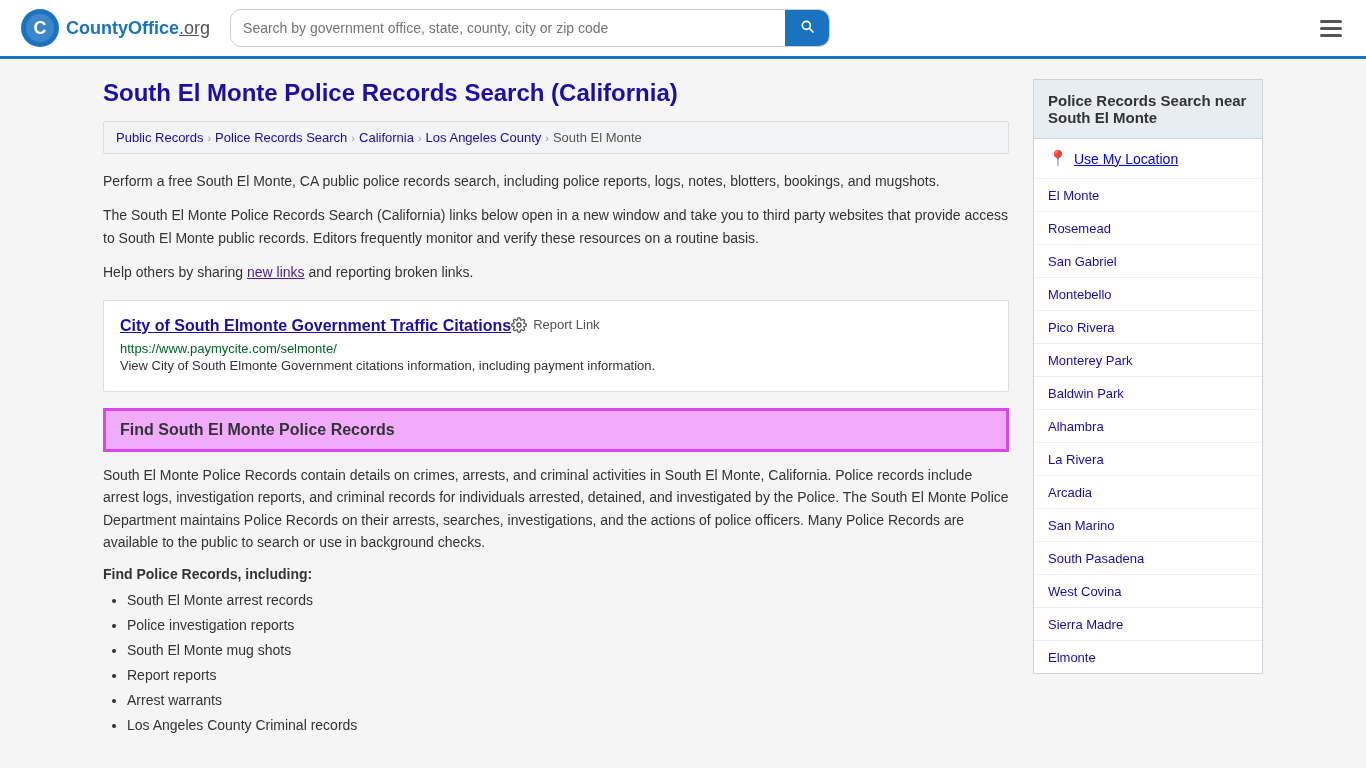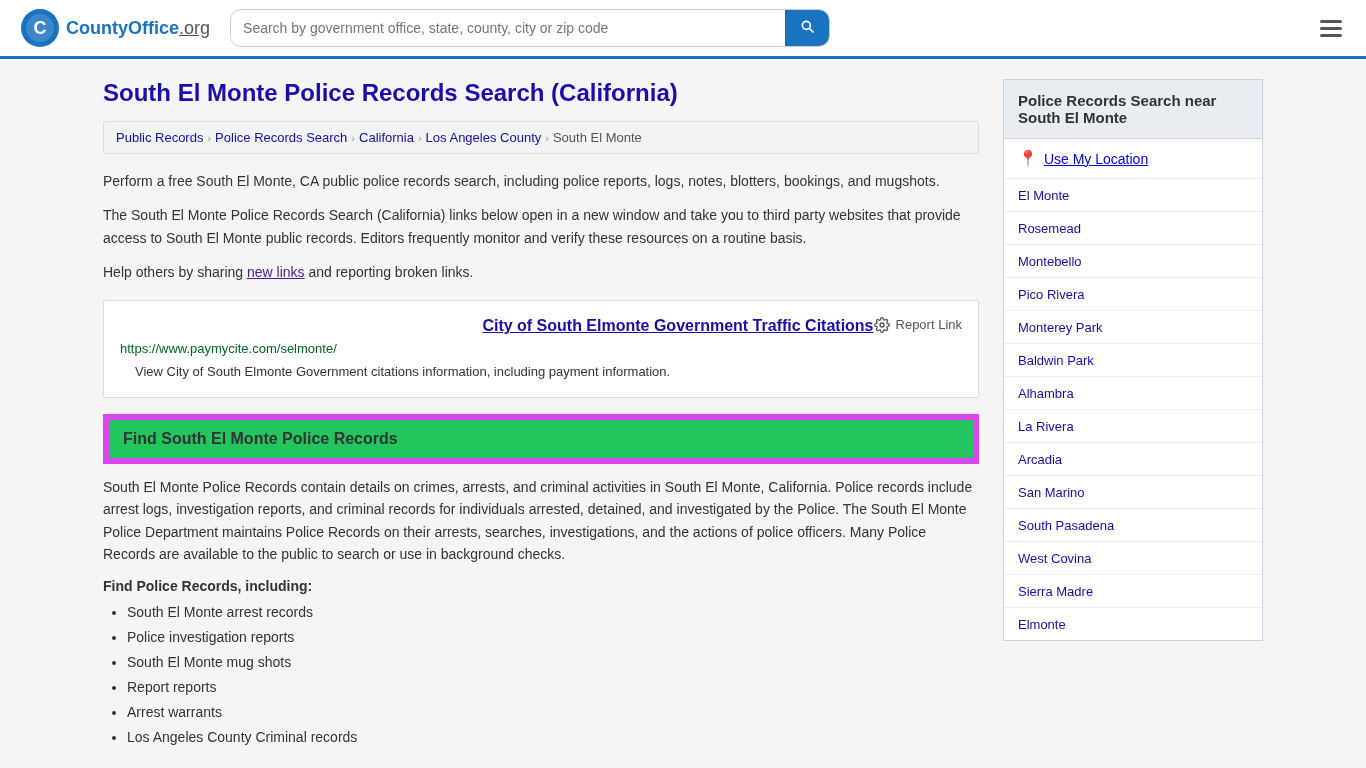--- a/index.html
+++ b/index.html
@@ -119,21 +119,21 @@
     
     .link-card {
       border: 1px solid #ddd;
       padding: 16px;
       margin: 16px 0;
       background: #fff;
       border-radius: 2px;
     }
     .link-card-header {
       display: flex;
-      justify-content: flex-end;
+      justify-content: flex-start;
       align-items: flex-start;
       margin-bottom: 6px;
     }
     .link-card-title {
       font-size: 16px;
       font-weight: bold;
       color: #1a0dab;
       text-decoration: underline;
       cursor: pointer;
     }
@@ -142,33 +142,32 @@
       align-items: center;
       gap: 6px;
       color: #555;
       font-size: 13px;
       cursor: pointer;
       white-space: nowrap;
     }
     .link-url {
       color: #006621;
       font-size: 13px;
-      margin-bottom: 6px;
+      margin-bottom: 0;
     }
     .link-desc {
       color: #333;
       font-size: 13px;
       line-height: 1.5;
-      margin-left: 15px;
     }
 
     
     .section-header {
-      background: #22c55e;
-      border: 6px solid #d946ef;
+      background: #f0abfc;
+      border: 3px solid #d946ef;
       padding: 10px 14px;
       font-size: 16px;
       font-weight: bold;
       color: #333;
       margin-top: 16px;
       margin-bottom: 12px;
     }
     .section-body {
       line-height: 1.6;
       color: #333;
@@ -181,21 +180,21 @@
     ul.record-list {
       padding-left: 24px;
     }
     ul.record-list li {
       margin-bottom: 4px;
       line-height: 1.5;
     }
 
     
     #sidebar {
-      width: 260px;
+      width: 230px;
       flex-shrink: 0;
     }
     .sidebar-title {
       background: #e8edf2;
       border: 1px solid #cdd3da;
       padding: 12px 14px;
       font-size: 15px;
       font-weight: bold;
       color: #333;
       margin-bottom: 0;
@@ -321,20 +320,23 @@
         <span class="location-pin">📍</span>
         <a href="#">Use My Location</a>
       </div>
       <div class="sidebar-item">
         <a href="#">El Monte</a>
       </div>
       <div class="sidebar-item">
         <a href="#">Rosemead</a>
       </div>
       <div class="sidebar-item">
+        <a href="#">San Gabriel</a>
+      </div>
+      <div class="sidebar-item">
         <a href="#">Montebello</a>
       </div>
       <div class="sidebar-item">
         <a href="#">Pico Rivera</a>
       </div>
       <div class="sidebar-item">
         <a href="#">Monterey Park</a>
       </div>
       <div class="sidebar-item">
         <a href="#">Baldwin Park</a>

